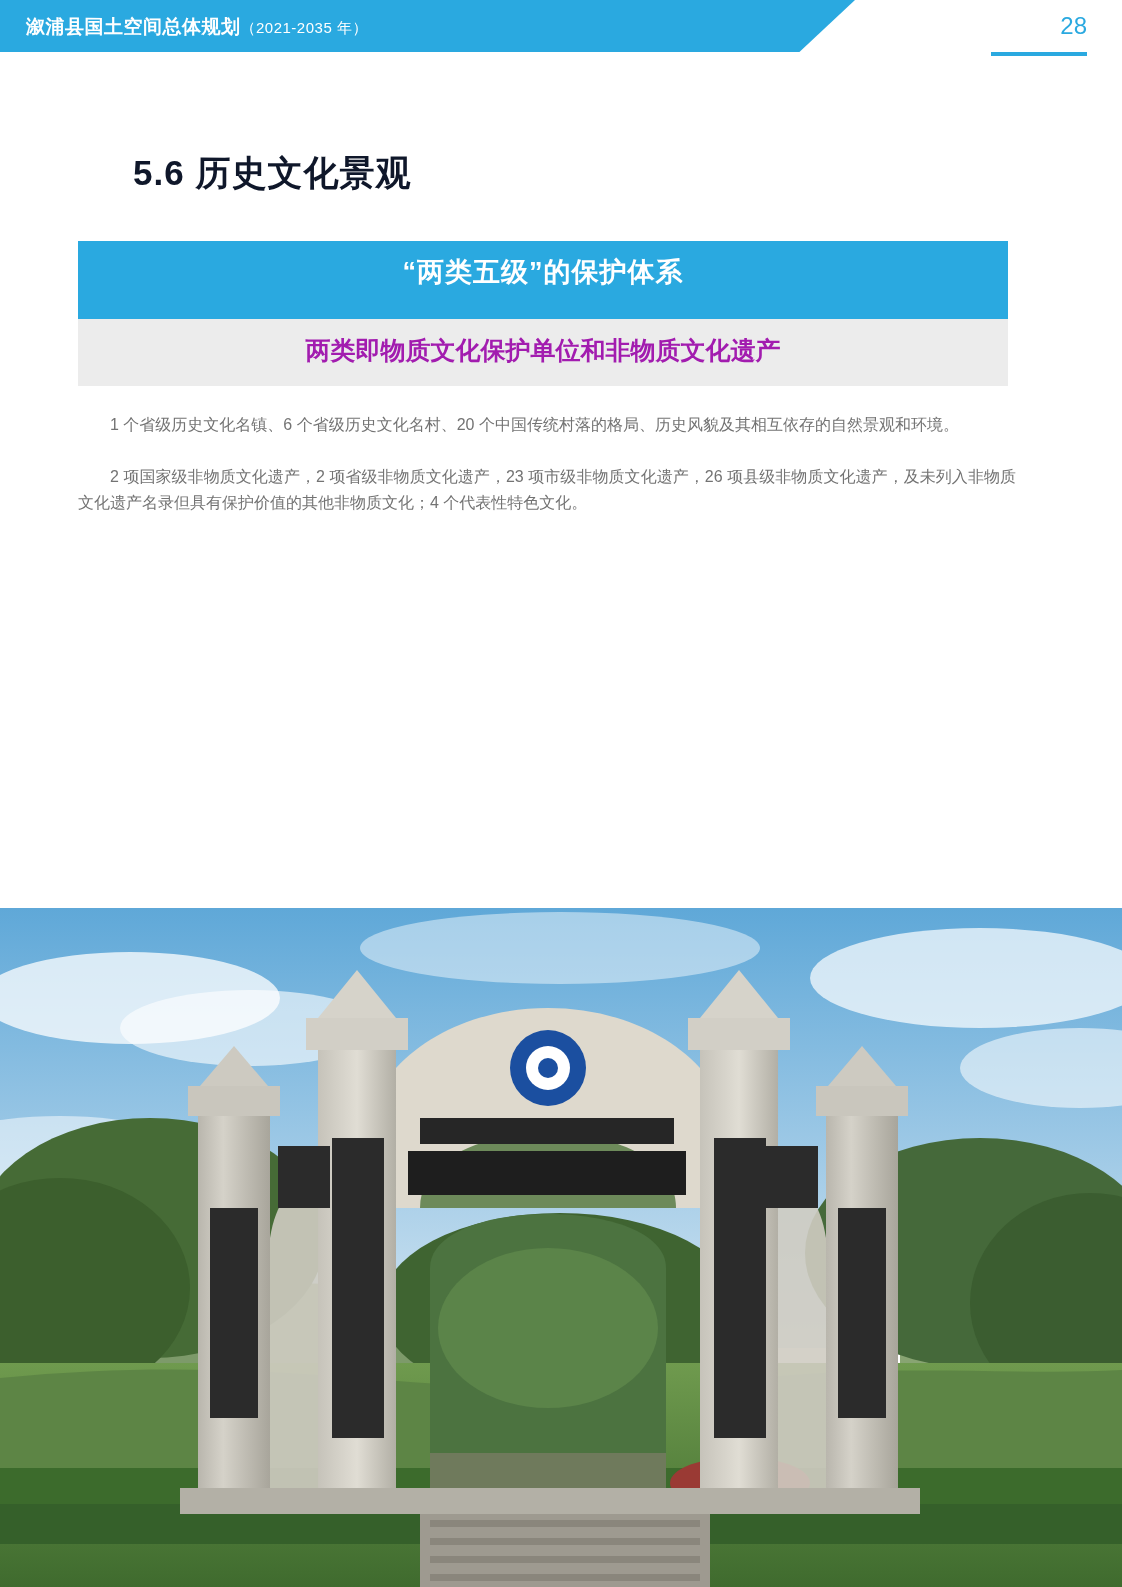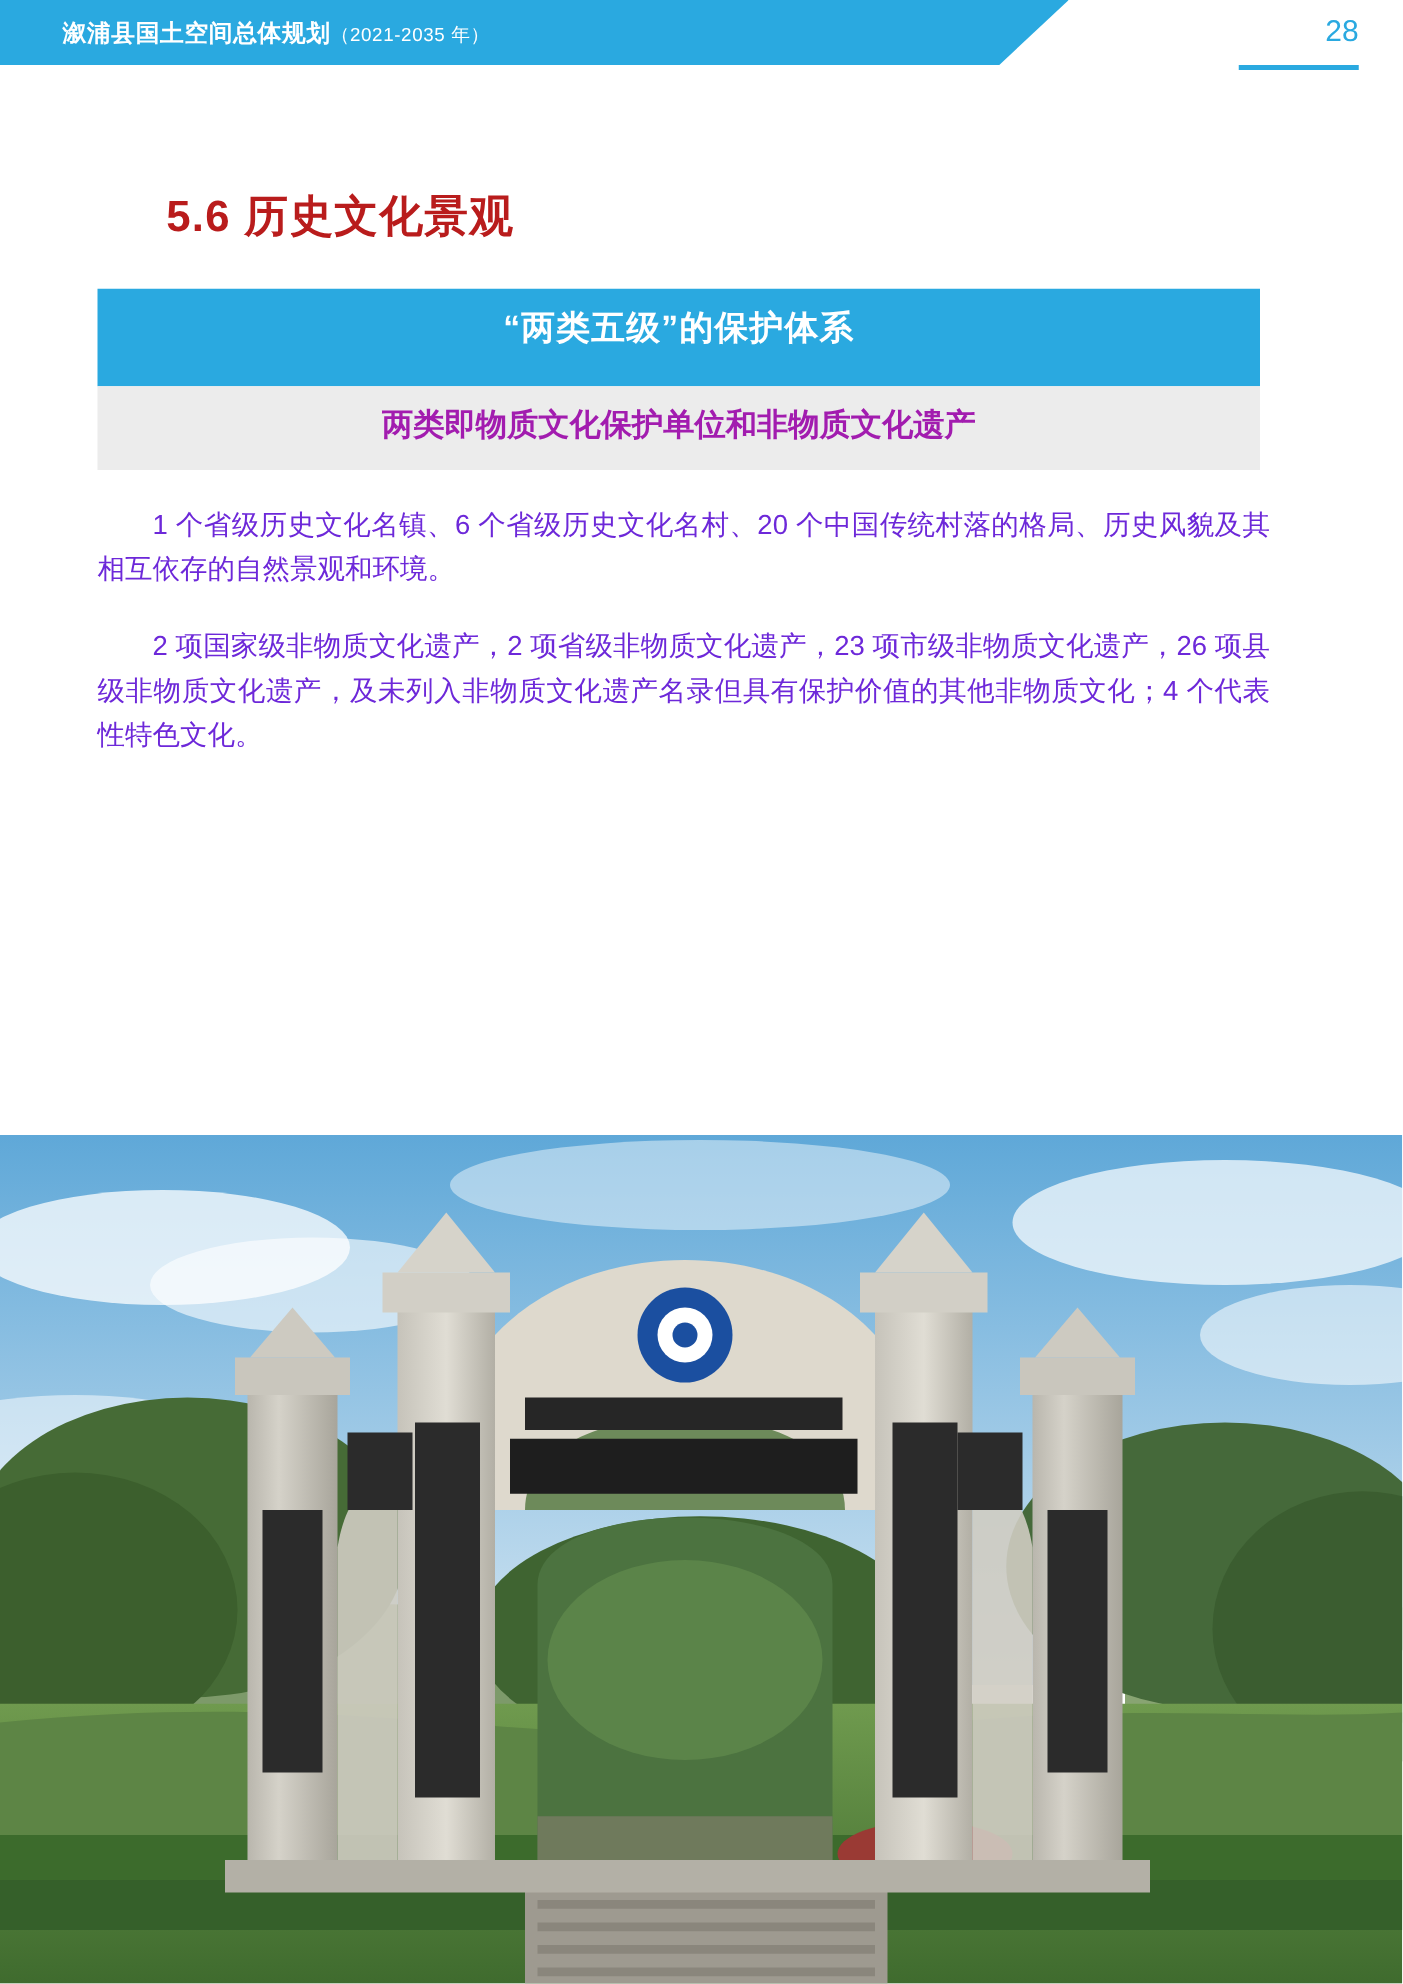--- a/index.html
+++ b/index.html
@@ -27,21 +27,21 @@
     position: absolute;
     top: 0; left: 0;
     width: 855px;
     height: 52px;
     background: #2aa9e0;
     clip-path: polygon(0 0, 100% 0, 93.5% 100%, 0 100%);
   }
   .header-title {
     position: absolute;
     top: 14px;
-    left: 50px;
+    left: 26px;
     font-size: 19px;
     font-weight: bold;
     color: #ffffff;
     letter-spacing: 0.5px;
     white-space: nowrap;
   }
   .header-title .sub {
     font-size: 15px;
     font-weight: normal;
   }
@@ -67,23 +67,23 @@
   .content {
     position: absolute;
     top: 150px;
     left: 78px;
     width: 966px;
   }
 
   .section-title {
     font-size: 35px;
     font-weight: bold;
-    color: #b91c1c;
+    color: #0f172a;
     letter-spacing: 1px;
-    margin: 0 0 34px 55px;
+    margin: 0 0 44px 55px;
   }
 
   .banner {
     width: 930px;
     margin-left: 0;
     background: #2aa9e0;
     color: #ffffff;
     text-align: center;
     font-size: 27px;
     font-weight: bold;
@@ -97,23 +97,23 @@
     text-align: center;
     color: #a21caf;
     font-size: 25px;
     font-weight: bold;
     padding: 12px 0 16px 0;
     line-height: 1.55;
   }
 
   .para {
     width: 938px;
-    font-size: 22px;
+    font-size: 16px;
     line-height: 1.62;
-    color: #6d28d9;
+    color: #737373;
     margin-top: 26px;
     text-align: justify;
     text-indent: 2em;
   }
 
   
   .photo {
     position: absolute;
     left: 0;
     top: 908px;

